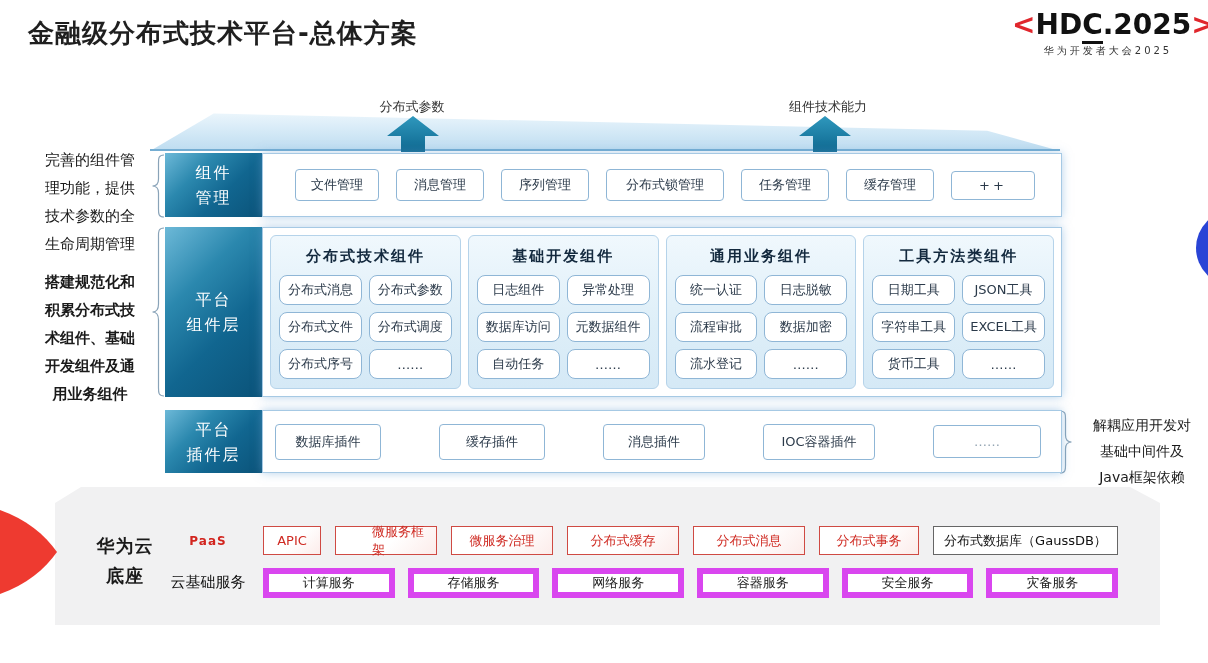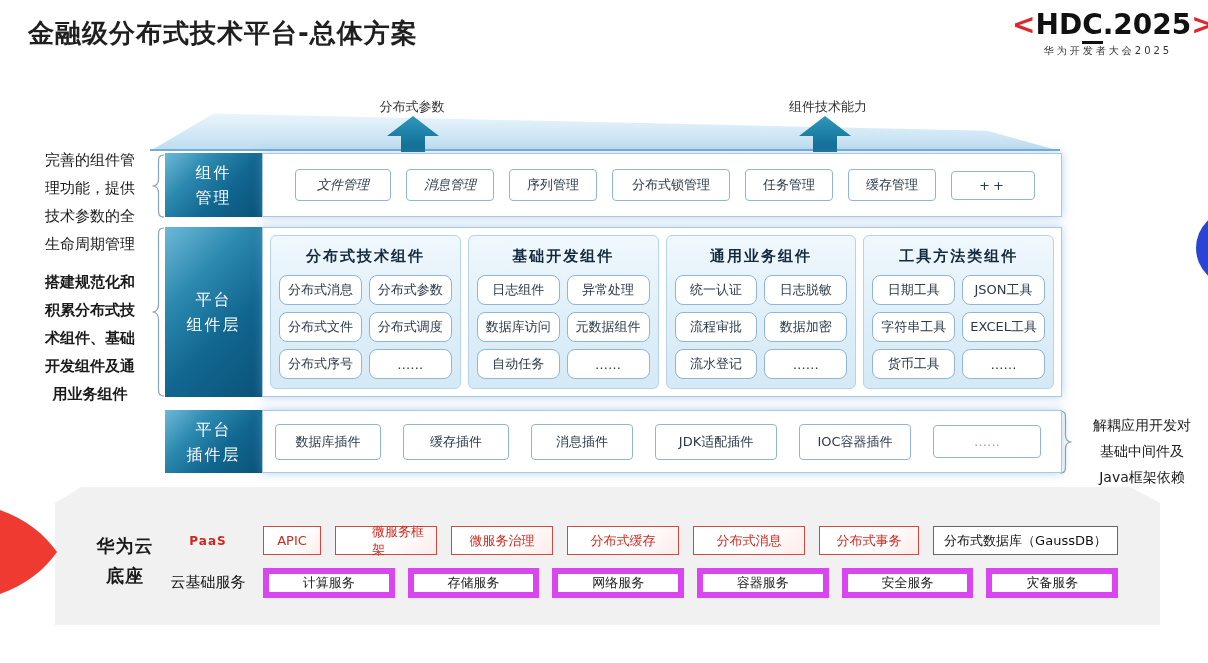--- a/index.html
+++ b/index.html
@@ -137,22 +137,22 @@
   <div>基础中间件及</div>
   <div>Java框架依赖</div>
 </div>
 
 <div class="abs row row-mgmt">
   <div class="row-label">
     <span>组件</span>
     <span>管理</span>
   </div>
   <div class="row-content">
-    <div class="chip" style="width:96px;font-style:italic;">文件管理</div>
-    <div class="chip" style="width:88px;font-style:italic;">消息管理</div>
+    <div class="chip" style="width:84px;">文件管理</div>
+    <div class="chip" style="width:88px;">消息管理</div>
     <div class="chip" style="width:88px;">序列管理</div>
     <div class="chip" style="width:118px;">分布式锁管理</div>
     <div class="chip" style="width:88px;">任务管理</div>
     <div class="chip" style="width:88px;">缓存管理</div>
     <div class="chip" style="width:84px;letter-spacing:3px;">++</div>
   </div>
 </div>
 
 <div class="abs row row-comp">
   <div class="row-label">
@@ -209,21 +209,20 @@
 
 <div class="abs row row-plug">
   <div class="row-label">
     <span>平台</span>
     <span>插件层</span>
   </div>
   <div class="row-content">
     <div class="chip tall" style="width:106px;">数据库插件</div>
     <div class="chip tall" style="width:106px;">缓存插件</div>
     <div class="chip tall" style="width:102px;">消息插件</div>
-    <div class="chip tall" style="width:122px;">JDK适配插件</div>
     <div class="chip tall" style="width:112px;">IOC容器插件</div>
     <div class="chip tall dots" style="width:108px;">……</div>
   </div>
 </div>
 
 <div class="abs base">
   <div class="abs base-main-label">
     <div>华为云</div>
     <div>底座</div>
   </div>

